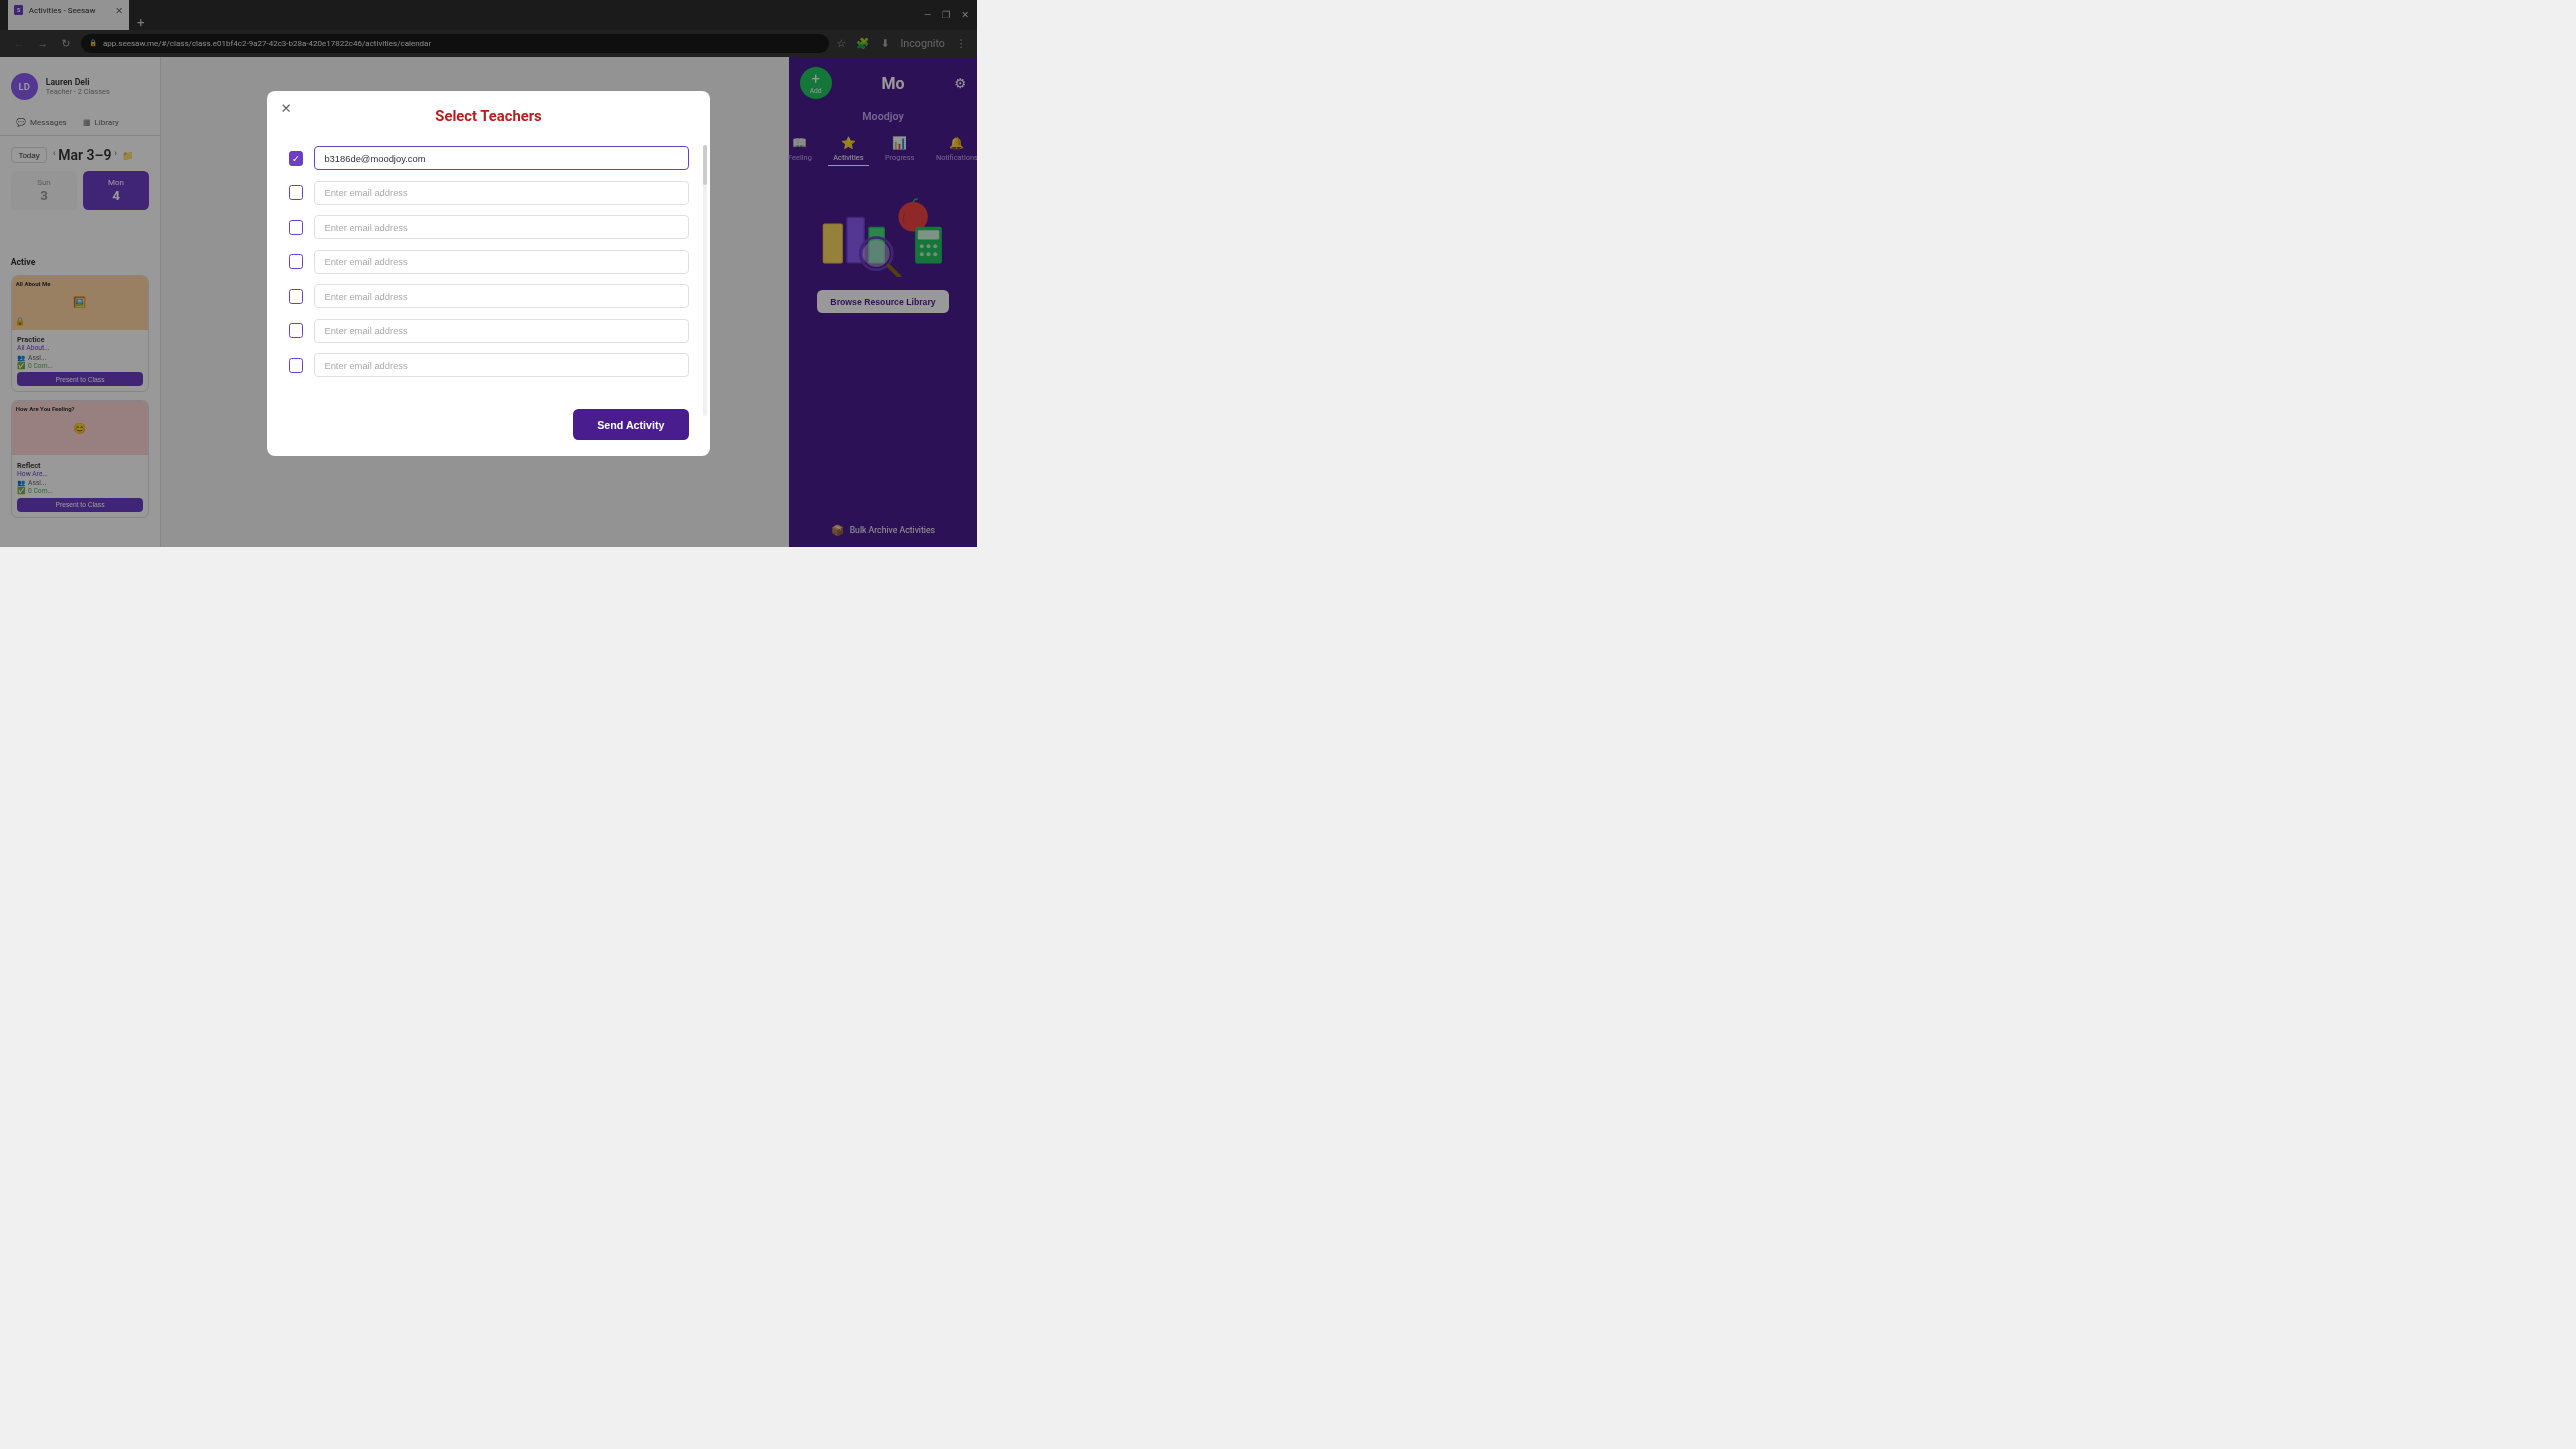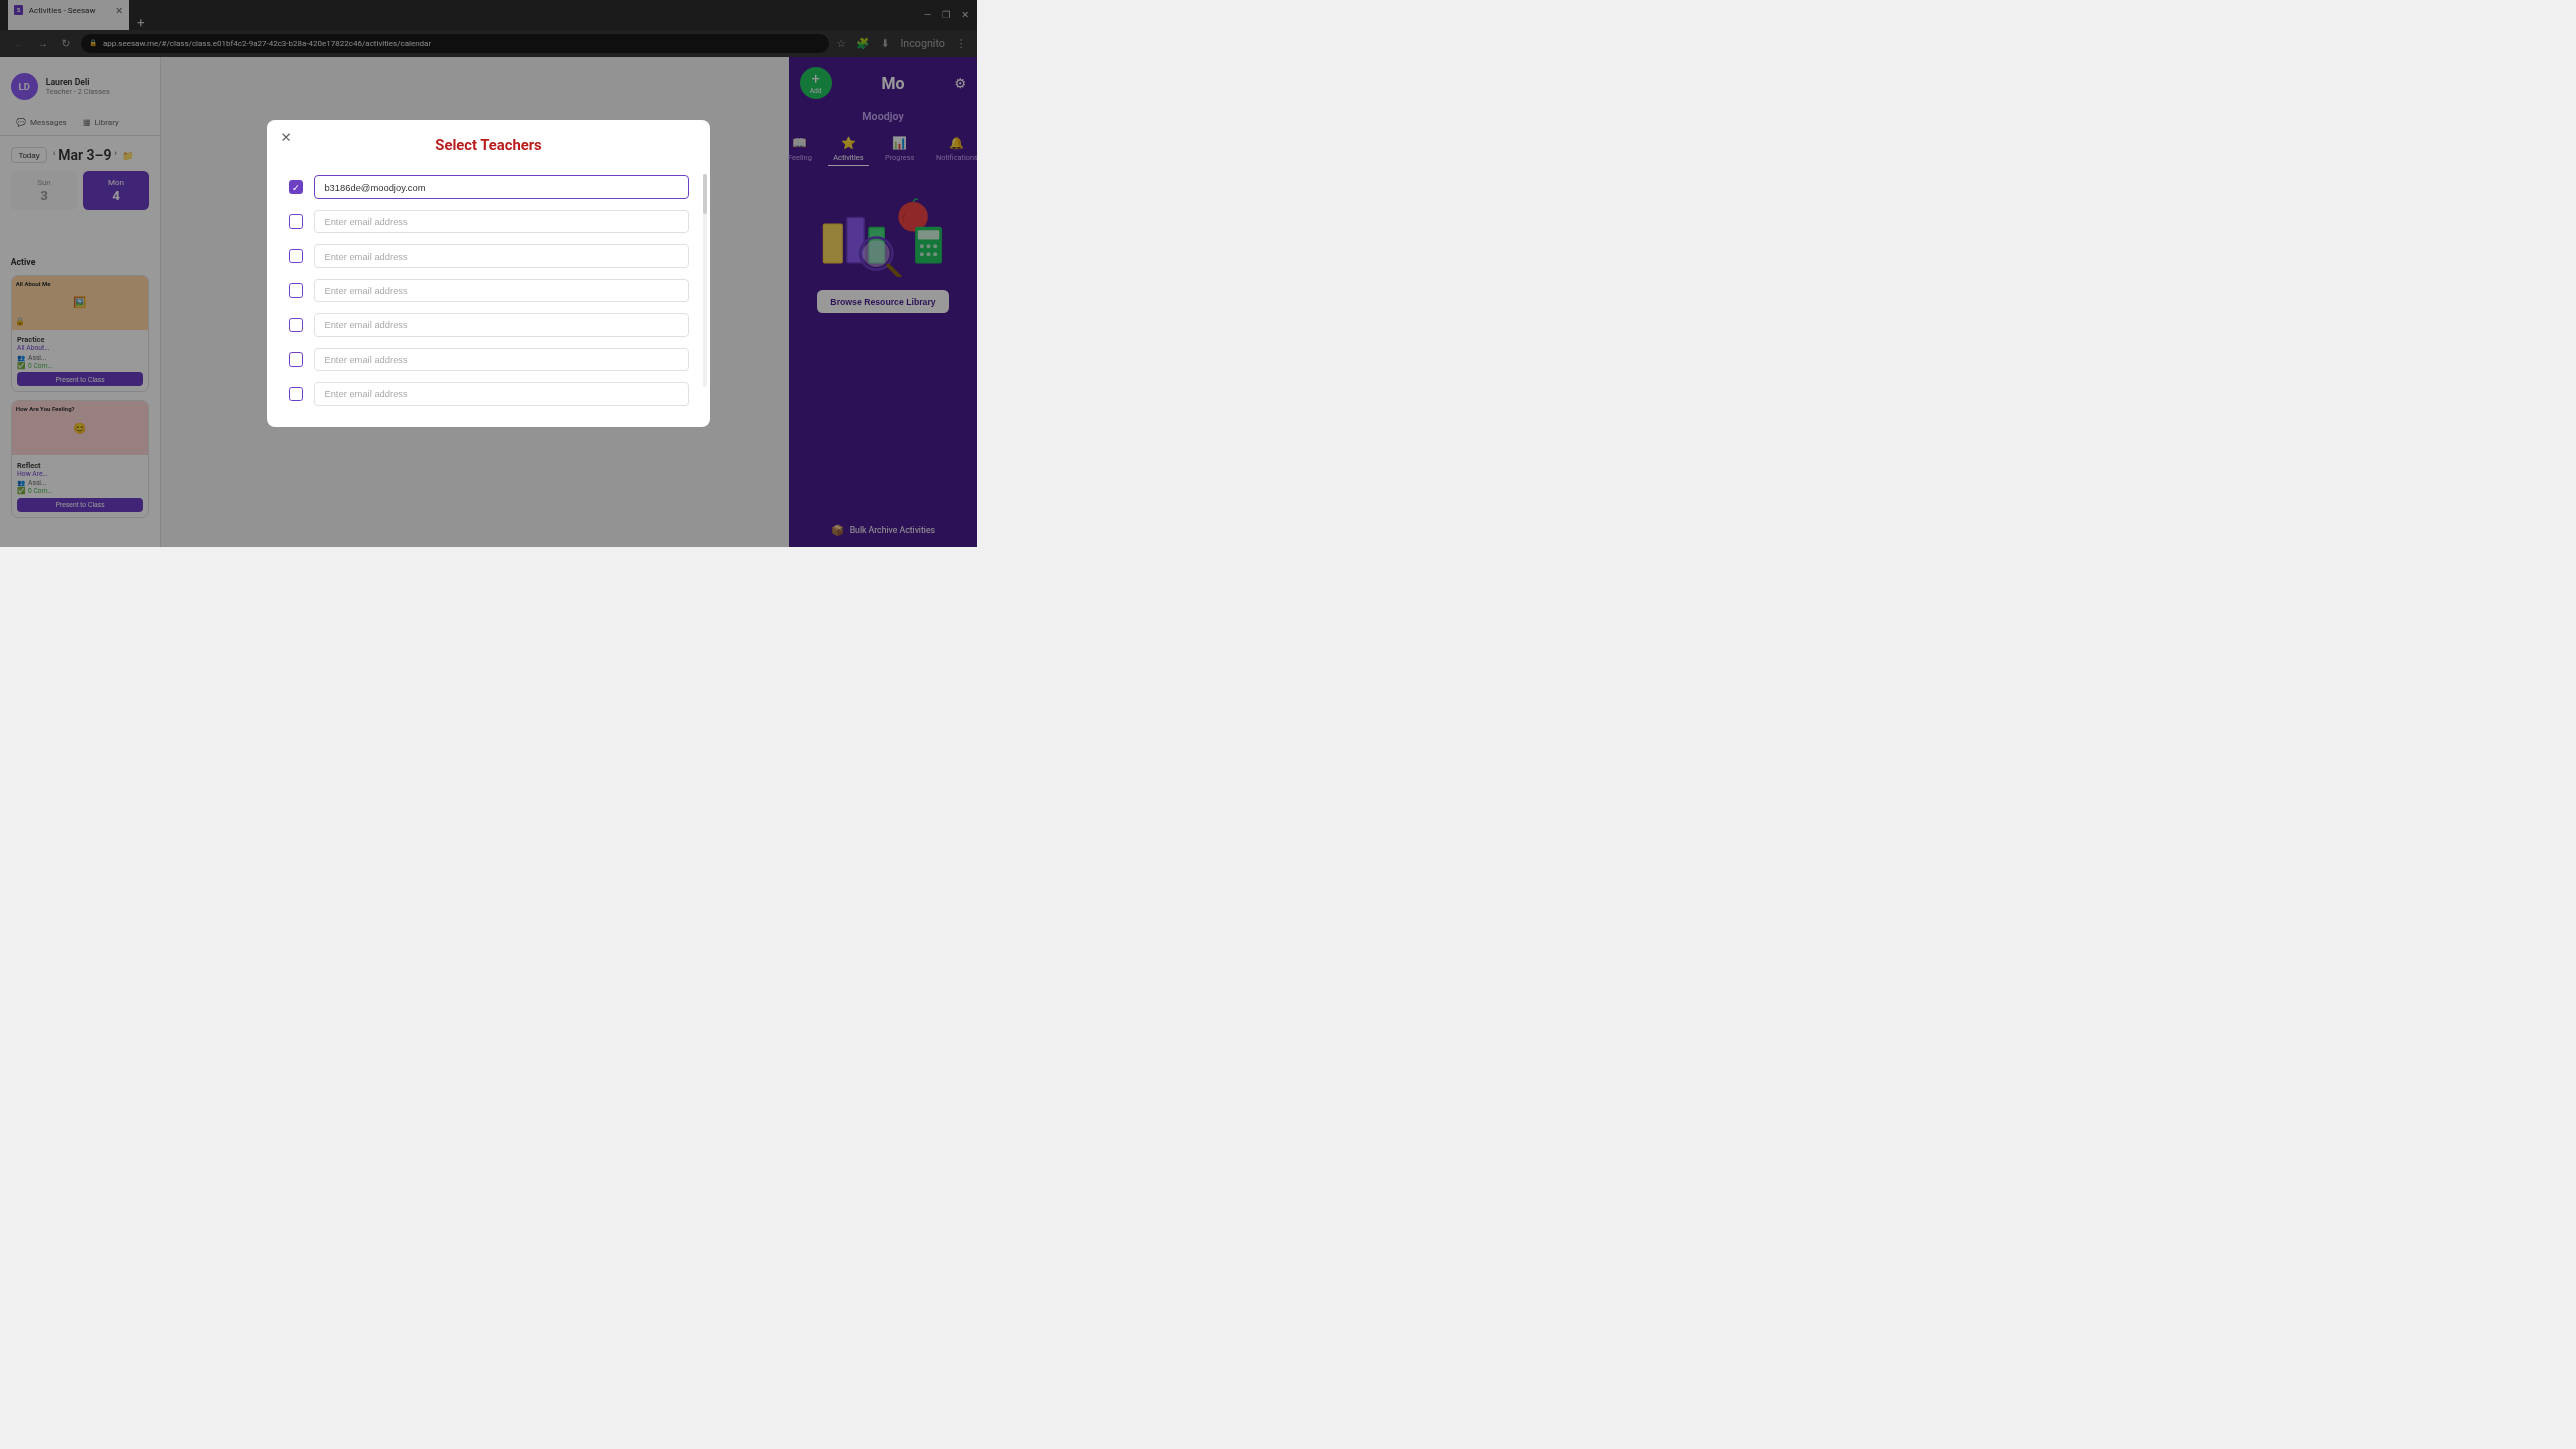--- a/index.html
+++ b/index.html
@@ -738,19 +738,22 @@
         <div class="checkbox-custom"></div>
         <input class="email-input empty" type="email" placeholder="Enter email address" style="">
       </div>
 
       <div class="email-row">
         <div class="checkbox-custom"></div>
         <input class="email-input empty" type="email" placeholder="Enter email address" style="">
       </div>
     </div>
 
+    <div class="modal-footer">
+      <button class="send-btn">Send Activity</button>
+    </div>
 
     <div class="scrollbar-track" style="position:absolute;right:2.7px;top:54px;bottom:40px;width:4px;background:#f0f0f0;border-radius:2px;">
       <div class="scrollbar-thumb"></div>
     </div>
   </div>
 </div>
 
 
 </body></html>

